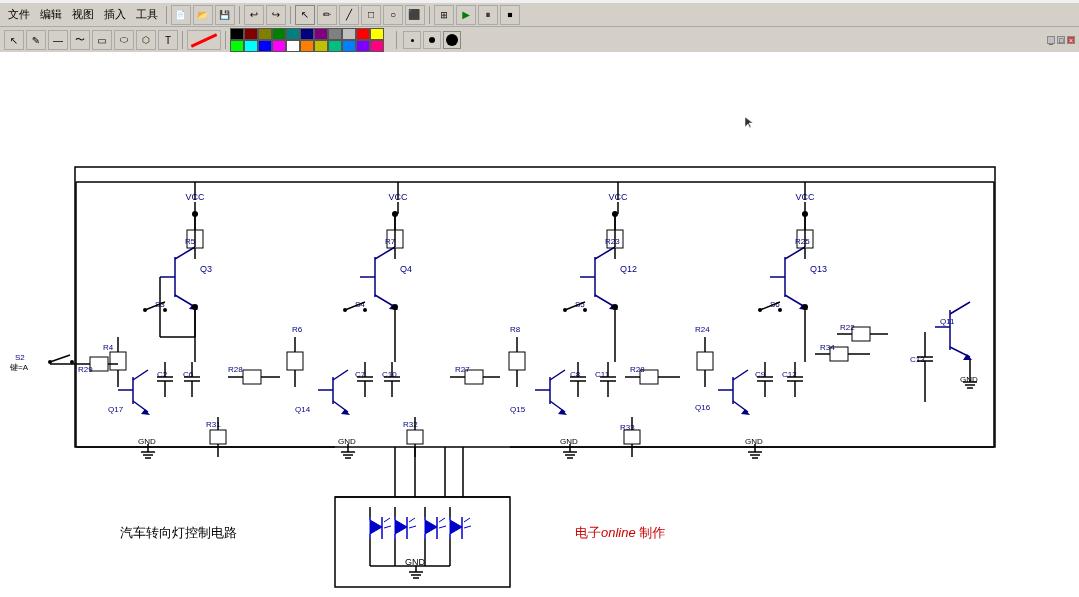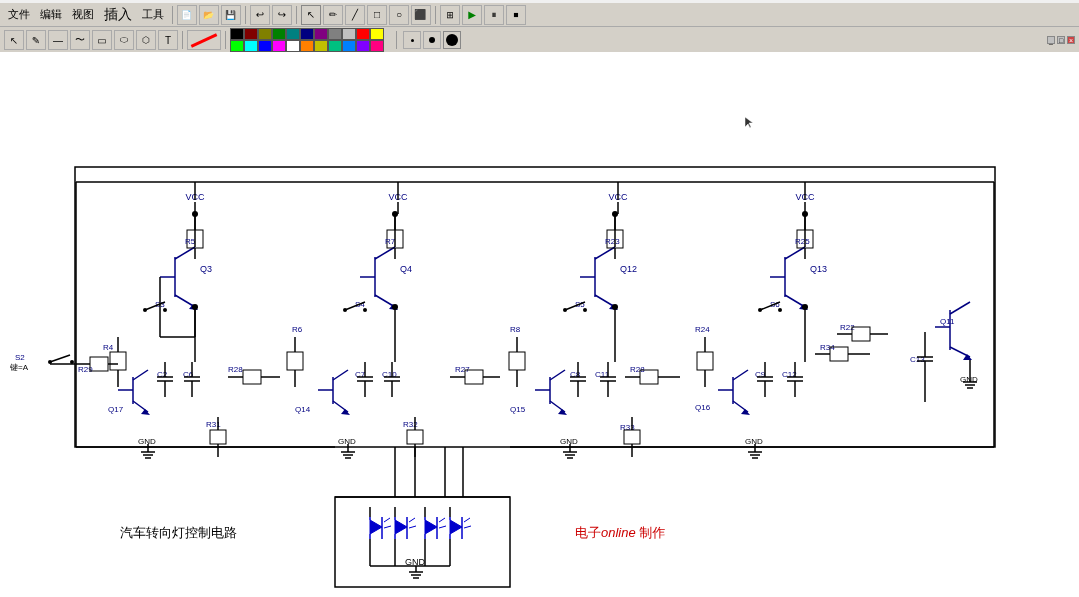--- a/index.html
+++ b/index.html
@@ -14,21 +14,21 @@
 <body>
 
 <div style="width:1079px;height:597px;position:relative;background:#f0f0f0;">
 
   <div style="position:absolute;top:3px;left:0;width:1079px;height:52px;background:#d4d0c8;border-bottom:2px solid #999;display:flex;flex-direction:column;">
 
     <div style="display:flex;align-items:center;height:26px;padding:1px 4px;gap:2px;border-bottom:1px solid #aaa;">
       <span style="font-size:11px;padding:0 4px;cursor:pointer;color:#000;">文件</span>
       <span style="font-size:11px;padding:0 4px;cursor:pointer;color:#000;">编辑</span>
       <span style="font-size:11px;padding:0 4px;cursor:pointer;color:#000;">视图</span>
-      <span style="font-size:14px;padding:0 4px;cursor:pointer;color:#000;font-family:Liberation Serif, serif;">插入</span>
+      <span style="font-size:11px;padding:0 4px;cursor:pointer;color:#000;font-family:Liberation Serif, serif;">插入</span>
       <span style="font-size:11px;padding:0 4px;cursor:pointer;color:#000;">工具</span>
       <div style="width:1px;height:18px;background:#999;margin:0 2px;"></div>
 
       <button style="width:20px;height:20px;background:#d4d0c8;border:1px solid #aaa;cursor:pointer;font-size:9px;">📄</button>
       <button style="width:20px;height:20px;background:#d4d0c8;border:1px solid #aaa;cursor:pointer;font-size:9px;">📂</button>
       <button style="width:20px;height:20px;background:#d4d0c8;border:1px solid #aaa;cursor:pointer;font-size:9px;">💾</button>
       <div style="width:1px;height:18px;background:#999;margin:0 2px;"></div>
       <button style="width:20px;height:20px;background:#d4d0c8;border:1px solid #aaa;cursor:pointer;font-size:10px;">↩</button>
       <button style="width:20px;height:20px;background:#d4d0c8;border:1px solid #aaa;cursor:pointer;font-size:10px;">↪</button>
       <div style="width:1px;height:18px;background:#999;margin:0 2px;"></div>

